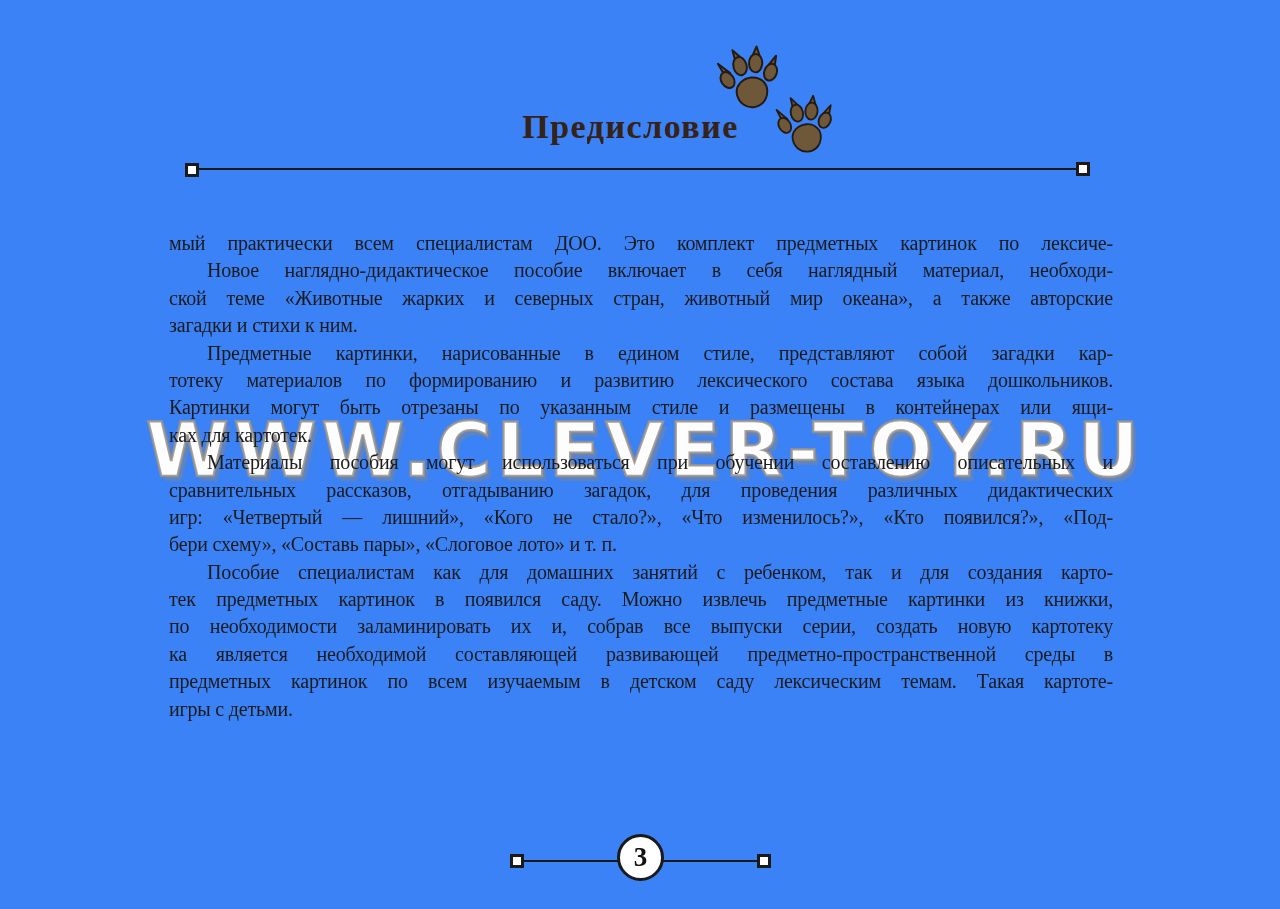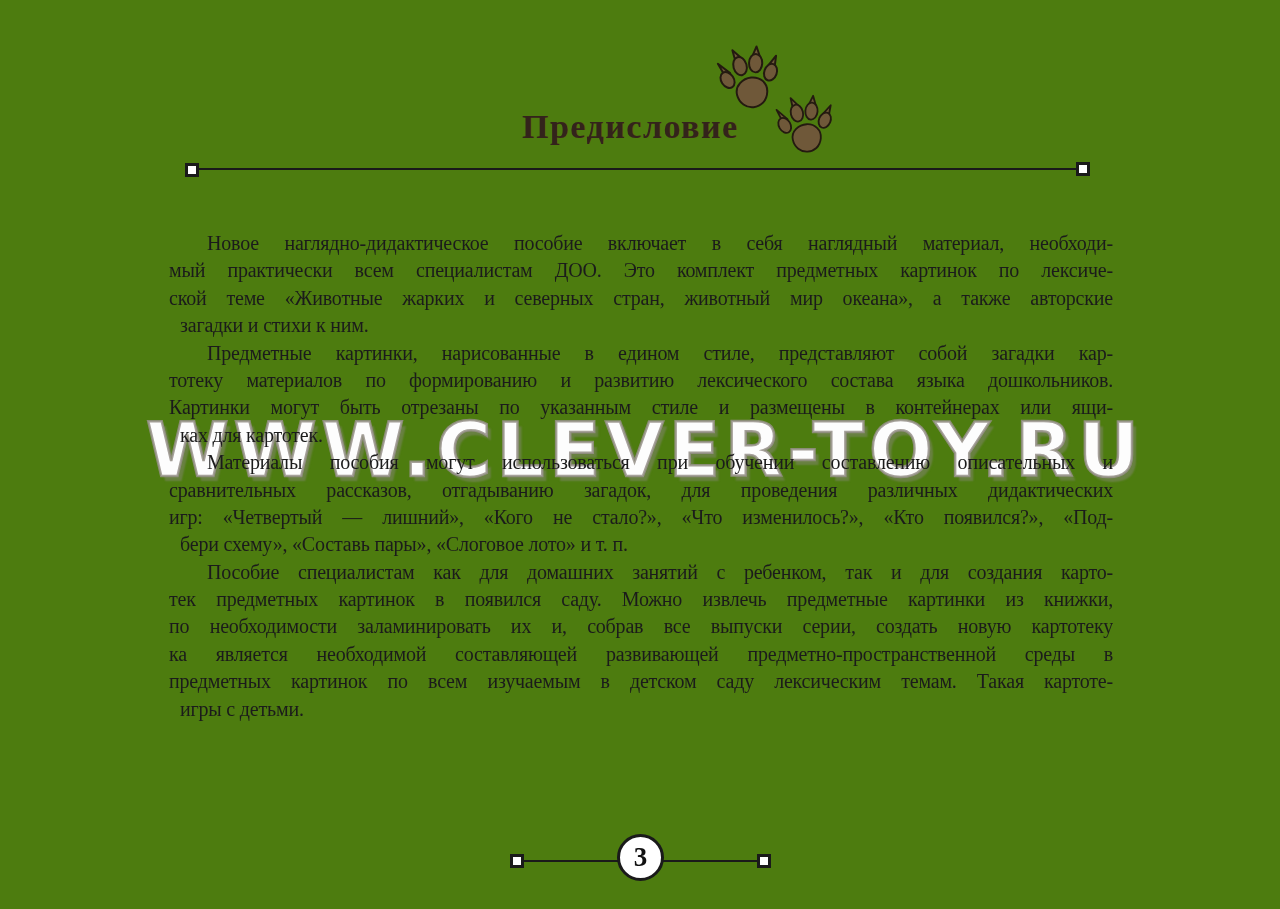--- a/index.html
+++ b/index.html
@@ -8,21 +8,21 @@
     --paw-outline:#241a10;
     --body-text:#1b1b1b;
     --rule-black:#1a1a1a;
     --watermark-gray:#9b968f;
   }
   *{margin:0;padding:0;box-sizing:border-box;}
   html,body{background:#ffffff;}
   .page{
     position:relative;
     width:1280px;height:909px;
-    background:#4d7c0f;
+    background:#3b82f6;
     overflow:hidden;
     font-family:"Liberation Serif","DejaVu Serif",serif;
   }
 
   
   .title{
     position:absolute;
     left:522px;top:108px;
     font-size:34px;
     font-weight:bold;
@@ -68,21 +68,21 @@
     font-size:20px;
     line-height:27.4px;
     height:27.4px;
     letter-spacing:-0.2px;
     text-align:justify;
     text-align-last:justify;
     overflow:hidden;
     white-space:normal;
   }
   .line.indent{text-indent:38px;}
-  .line.last{text-align-last:left;margin-left:11px;}
+  .line.last{text-align-last:left;}
 
   
   .watermark{
     position:absolute;
     left:0;right:0;top:403px;
     z-index:1;
     text-align:center;
     font-family:"DejaVu Sans","Liberation Sans",sans-serif;
     font-weight:bold;
     font-size:75px;
@@ -149,22 +149,22 @@
 
   <div class="rule-top">
     <span class="sq sq-l"></span>
     <span class="hline"></span>
     <span class="sq sq-r"></span>
   </div>
 
   <div class="watermark">WWW.CLEVER-TOY.RU</div>
 
   <main class="content" id="content">
+      <div class="line">мый практически всем специалистам ДОО. Это комплект предметных картинок по лексиче-</div>
       <div class="line indent">Новое наглядно-дидактическое пособие включает в себя наглядный материал, необходи-</div>
-      <div class="line">мый практически всем специалистам ДОО. Это комплект предметных картинок по лексиче-</div>
       <div class="line">ской теме «Животные жарких и северных стран, животный мир океана», а также авторские</div>
       <div class="line last">загадки и стихи к ним.</div>
       <div class="line indent">Предметные картинки, нарисованные в едином стиле, представляют собой загадки кар-</div>
       <div class="line">тотеку материалов по формированию и развитию лексического состава языка дошкольников.</div>
       <div class="line">Картинки могут быть отрезаны по указанным стиле и размещены в контейнерах или ящи-</div>
       <div class="line last">ках для картотек.</div>
       <div class="line indent">Материалы пособия могут использоваться при обучении составлению описательных и</div>
       <div class="line">сравнительных рассказов, отгадыванию загадок, для проведения различных дидактических</div>
       <div class="line">игр: «Четвертый — лишний», «Кого не стало?», «Что изменилось?», «Кто появился?», «Под-</div>
       <div class="line last">бери схему», «Составь пары», «Слоговое лото» и т. п.</div>

